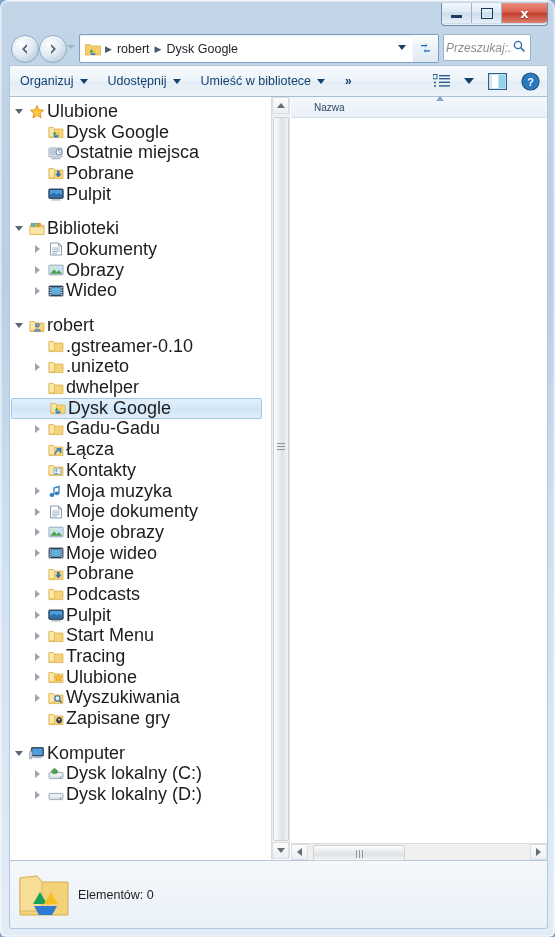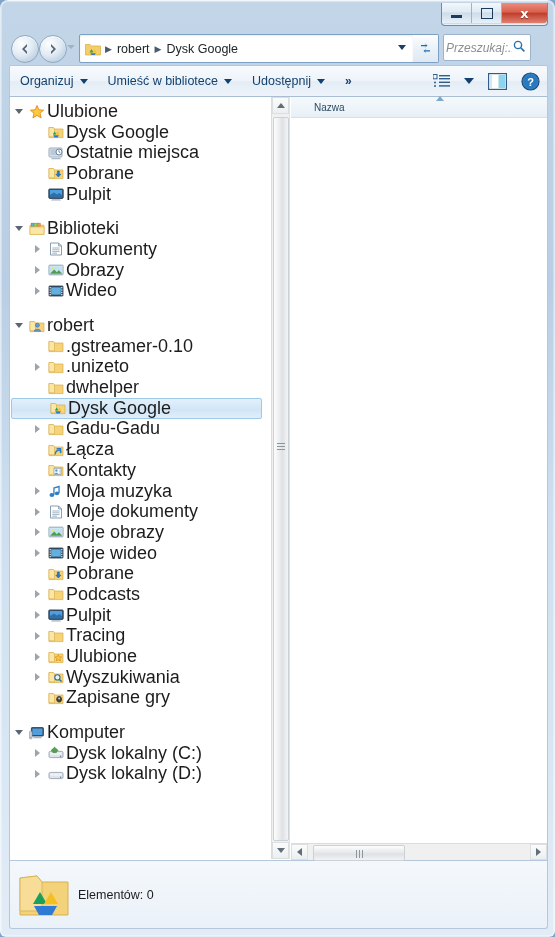--- a/index.html
+++ b/index.html
@@ -233,25 +233,25 @@
       </span>
     </div>
   </div>
 
   <div class="toolbar">
     <div class="tbitem">
       <span>Organizuj</span>
       <span class="tri-down"></span>
     </div>
     <div class="tbitem">
+      <span>Udostępnij</span>
+      <span class="tri-down"></span>
+    </div>
+    <div class="tbitem">
       <span>Umieść w bibliotece</span>
-      <span class="tri-down"></span>
-    </div>
-    <div class="tbitem">
-      <span>Udostępnij</span>
       <span class="tri-down"></span>
     </div>
     <div class="tbitem" style="font-weight:bold;font-size:12px;">»</div>
     <div class="tbspacer"></div>
     <div class="tbicon">
       <svg width="17" height="14" viewBox="0 0 17 14">
         <rect x="0" y="0.5" width="4" height="4.3" fill="none" stroke="#2f5e8c" stroke-width="1"></rect>
         <circle cx="2" cy="8.6" r="1" fill="#2f5e8c"></circle>
           <circle cx="2" cy="12" r="1" fill="#2f5e8c"></circle>
         <rect x="6" y="1" width="11" height="1.4" fill="#2f5e8c"></rect>
@@ -623,20 +623,32 @@
           <div class="node ind2">
             <span class="twisty">
               <span class="tw-closed"></span>
             </span>
             <span class="ico">
               <svg width="16" height="14" viewBox="0 0 16 14">
                 <path d="M1 2.5 L5.2 2.5 L6.5 4 L15 4 L15 12.6 L1 12.6 Z" fill="#f6d379" stroke="#d8ad45" stroke-width="0.7"></path>
                 <path d="M1 2.5 L5.2 2.5 L6.5 4 L6.5 11.8 L1 11.8 Z" fill="#fae7a8" stroke="#d8ad45" stroke-width="0.6"></path>
               </svg>
             </span>
+            <span class="lbl">Start Menu</span>
+          </div>
+          <div class="node ind2">
+            <span class="twisty">
+              <span class="tw-closed"></span>
+            </span>
+            <span class="ico">
+              <svg width="16" height="14" viewBox="0 0 16 14">
+                <path d="M1 2.5 L5.2 2.5 L6.5 4 L15 4 L15 12.6 L1 12.6 Z" fill="#f6d379" stroke="#d8ad45" stroke-width="0.7"></path>
+                <path d="M1 2.5 L5.2 2.5 L6.5 4 L6.5 11.8 L1 11.8 Z" fill="#fae7a8" stroke="#d8ad45" stroke-width="0.6"></path>
+              </svg>
+            </span>
             <span class="lbl">Tracing</span>
           </div>
           <div class="node ind2">
             <span class="twisty">
               <span class="tw-closed"></span>
             </span>
             <span class="ico">
               <svg width="16" height="14" viewBox="0 0 16 14">
                 <path d="M1 2.5 L5.2 2.5 L6.5 4 L15 4 L15 12.6 L1 12.6 Z" fill="#f6d379" stroke="#d8ad45" stroke-width="0.7"></path>
                 <path d="M1 2.5 L5.2 2.5 L6.5 4 L6.5 11.8 L1 11.8 Z" fill="#fae7a8" stroke="#d8ad45" stroke-width="0.6"></path>

